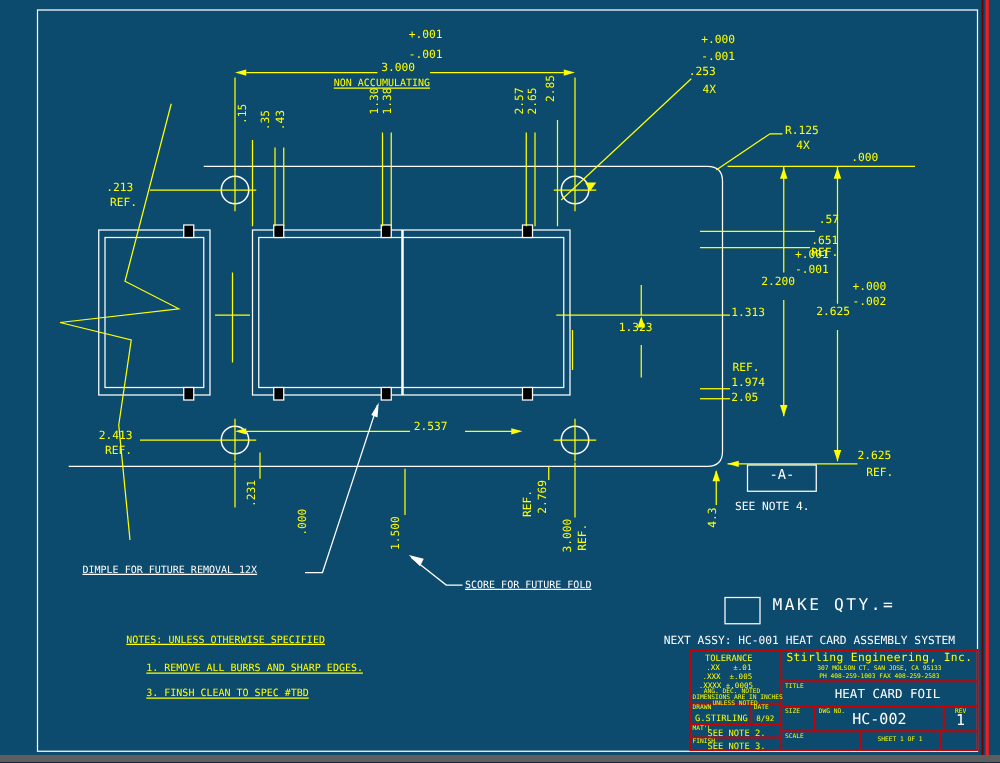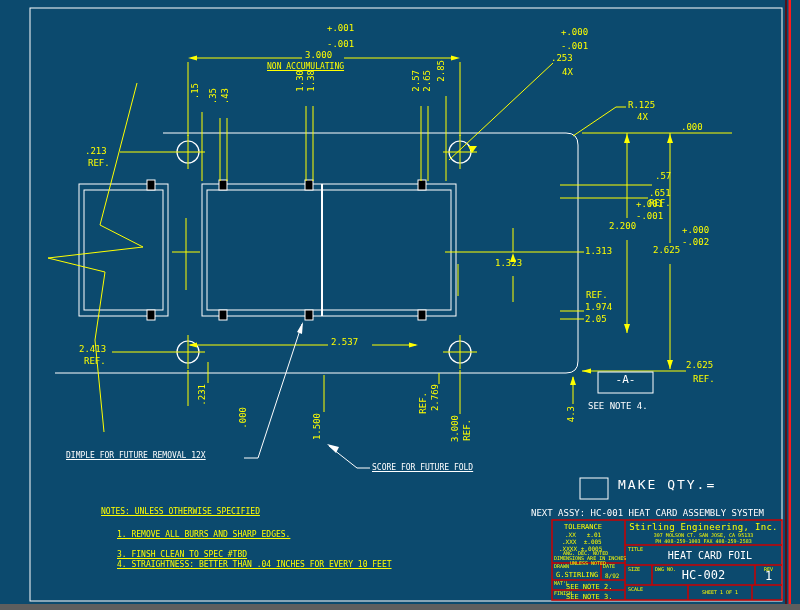--- a/index.html
+++ b/index.html
@@ -208,21 +208,20 @@
 <div class="lab w ctr" style="left:598px;top:375px;width:55px;font-size:11px">-A-</div>
 <div class="lab w" style="left:588px;top:401px">SEE NOTE 4.</div>
 <div class="lab w note" style="left:66px;top:451px">DIMPLE FOR FUTURE REMOVAL 12X</div>
 <div class="lab w note" style="left:372px;top:463px">SCORE FOR FUTURE FOLD</div>
 <div class="lab w" style="left:618px;top:480px;font-size:13px;letter-spacing:2px">MAKE QTY.=</div>
 <div class="lab w" style="left:531px;top:508px;font-size:9px">NEXT ASSY: HC-001 HEAT CARD ASSEMBLY SYSTEM</div>
 
 <div class="lab note" style="left:101px;top:507px">NOTES: UNLESS OTHERWISE SPECIFIED</div>
 <div class="lab note" style="left:117px;top:530px">1. REMOVE ALL BURRS AND SHARP EDGES.</div>
 <div class="lab note" style="left:117px;top:550px">3. FINSH CLEAN TO SPEC #TBD</div>
-<div class="lab note" style="left:117px;top:560px">4. STRAIGHTNESS: BETTER THAN .04 INCHES FOR EVERY 10 FEET</div>
 
 <div class="lab ctr" style="left:552px;top:522px;width:62px;font-size:7px">TOLERANCE</div>
 <div class="lab" style="left:565px;top:530px;font-size:6px">.XX   ±.01</div>
 <div class="lab" style="left:562px;top:537px;font-size:6px">.XXX  ±.005</div>
 <div class="lab" style="left:559px;top:544px;font-size:6px">.XXXX ±.0005</div>
 <div class="tb" style="position:absolute;left:563px;top:551px">ANG. DEC. NOTED</div>
 <div class="tb" style="position:absolute;left:554px;top:556px">DIMENSIONS ARE IN INCHES</div>
 <div class="tb" style="position:absolute;left:570px;top:561px">UNLESS NOTED</div>
 
 <div class="tb" style="position:absolute;left:554px;top:564px">DRAWN</div>

